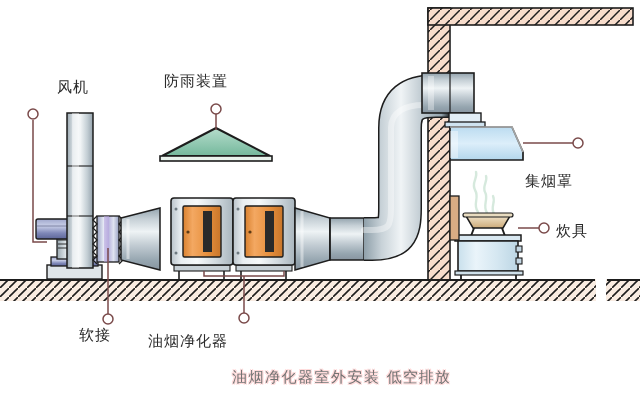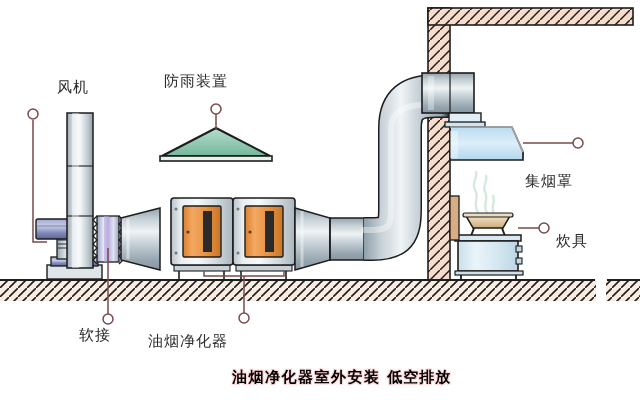--- a/index.html
+++ b/index.html
@@ -5,21 +5,21 @@
   html,body{margin:0;padding:0;background:#ffffff;}
   body{width:640px;height:400px;overflow:hidden;
        font-family:"Liberation Sans","DejaVu Sans",sans-serif;}
   #stage{position:relative;width:640px;height:349px;background:#fff;}
   #art{position:absolute;left:0;top:0;}
   .lbl{position:absolute;white-space:nowrap;color:#2b2b2b;
        font-family:"DejaVu Sans","Liberation Sans",sans-serif;
        font-size:15px;line-height:1;letter-spacing:1px;}
   .cap{position:absolute;white-space:nowrap;
        font-family:"DejaVu Sans","Liberation Sans",sans-serif;
-       font-size:15px;font-weight:bold;color:#000000;letter-spacing:1.5px;
+       font-size:15px;font-weight:normal;color:#737373;letter-spacing:1.5px;
        text-shadow:
          -1px -1px 0 #ffd9d9, 1px -1px 0 #ffd9d9,
          -1px  1px 0 #ffd9d9, 1px  1px 0 #ffd9d9,
           0px  1px 1px rgba(255,255,255,.9);}
   .cap .sub{letter-spacing:1px;}
 </style>
 </head>
 <body>
 
 <div id="stage">
@@ -273,21 +273,21 @@
     <path d="M204,271 L204,276 L284,276 L284,271"></path>
     <path d="M244,276 L244,313"></path>
     <circle cx="244" cy="318" r="5" fill="#ffffff"></circle>
   </g>
 
 </svg>
 
 <div class="lbl" style="left:57px;  top:80px;">风机</div>
 <div class="lbl" style="left:164px; top:74px;">防雨装置</div>
 <div class="lbl" style="left:525px; top:150px;margin-top:24px;">集烟罩</div>
-<div class="lbl" style="left:556px; top:234px;">炊具</div>
+<div class="lbl" style="left:556px; top:224px;">炊具</div>
 <div class="lbl" style="left:79px;  top:328px;">软接</div>
 <div class="lbl" style="left:148px; top:334px;">油烟净化器</div>
 
 <div class="cap" style="left:232px; top:368px;">
   <span>油烟净化器室外安装</span>
   <span class="sub">低空排放</span>
 </div>
 
 </div>
 

